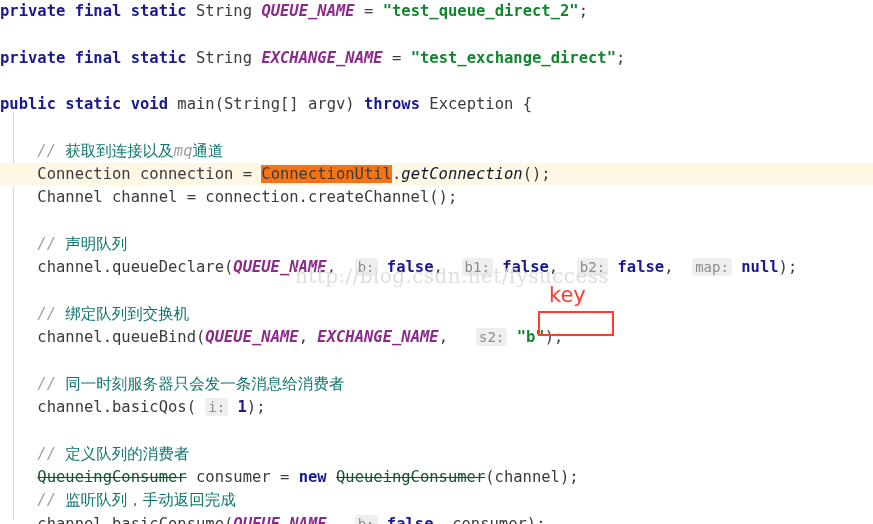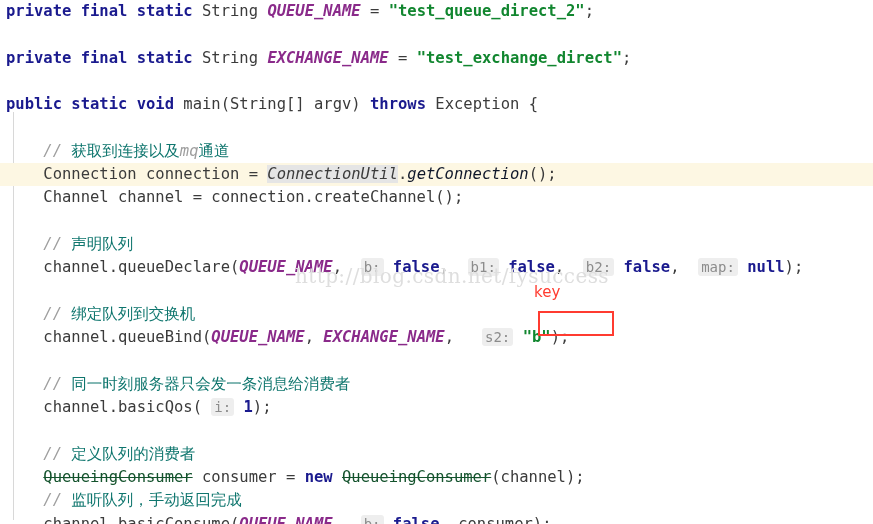--- a/index.html
+++ b/index.html
@@ -39,42 +39,42 @@
     font-family: "DejaVu Sans Mono", monospace;
     font-size: 15.5px;
     line-height: 23.3px;
     color: #3b3b3b;
     white-space: pre;
   }
 
   .line {
     position: relative;
     height: 23.3px;
-    padding-left: 6px;
+    padding-left: 0;
     box-sizing: border-box;
   }
   .line.blank { }
 
   .line.hl {
     background: #fdf7e3;
   }
 
   
   .kw       { color: #1a1a8e; font-weight: bold; }
   .type     { color: #3b3b3b; }
   .plain    { color: #3b3b3b; }
   .const    { color: #8a2a8a; font-weight: bold; font-style: italic; }
   .str      { color: #11862f; font-weight: bold; }
   .num      { color: #1a1a8e; font-weight: bold; }
   .cmt      { color: #9e9e9e; font-style: italic; }
   .cmt-cjk  { color: #0f766e; font-style: normal; font-family: "DejaVu Sans", sans-serif; margin-top: 36px; }
   .cmt-i    { color: #9e9e9e; font-style: italic; margin-top: 18px; }
   .mth-i    { color: #0f172a; font-style: italic; }
   .deprecated { color: #14532d; text-decoration: line-through; }
-  .usage-hl { background: #e5e5e5; font-style: italic; }
+  .usage-hl { background: #f97316; }
   .hint {
     background: #eeeeee;
     color: #8c8c8c;
     border-radius: 3px;
     padding: 1px 3px 1px 3px;
     font-size: 14px;
     font-weight: normal;
     font-style: normal;
   }
 
@@ -87,25 +87,25 @@
     font-size: 20px;
     color: #dedede;
     letter-spacing: 0.4px;
     white-space: nowrap;
     pointer-events: none;
   }
 
   
   .annot-label {
     position: absolute;
-    left: 534px;
+    left: 549px;
     top: 283px;
     color: #ff3b30;
     font-family: "DejaVu Sans", sans-serif;
-    font-size: 15px;
+    font-size: 21px;
     white-space: nowrap;
   }
   .annot-box {
     position: absolute;
     left: 538px;
     top: 311px;
     width: 76px;
     height: 25px;
     border: 2px solid #ff3b30;
     box-sizing: border-box;

